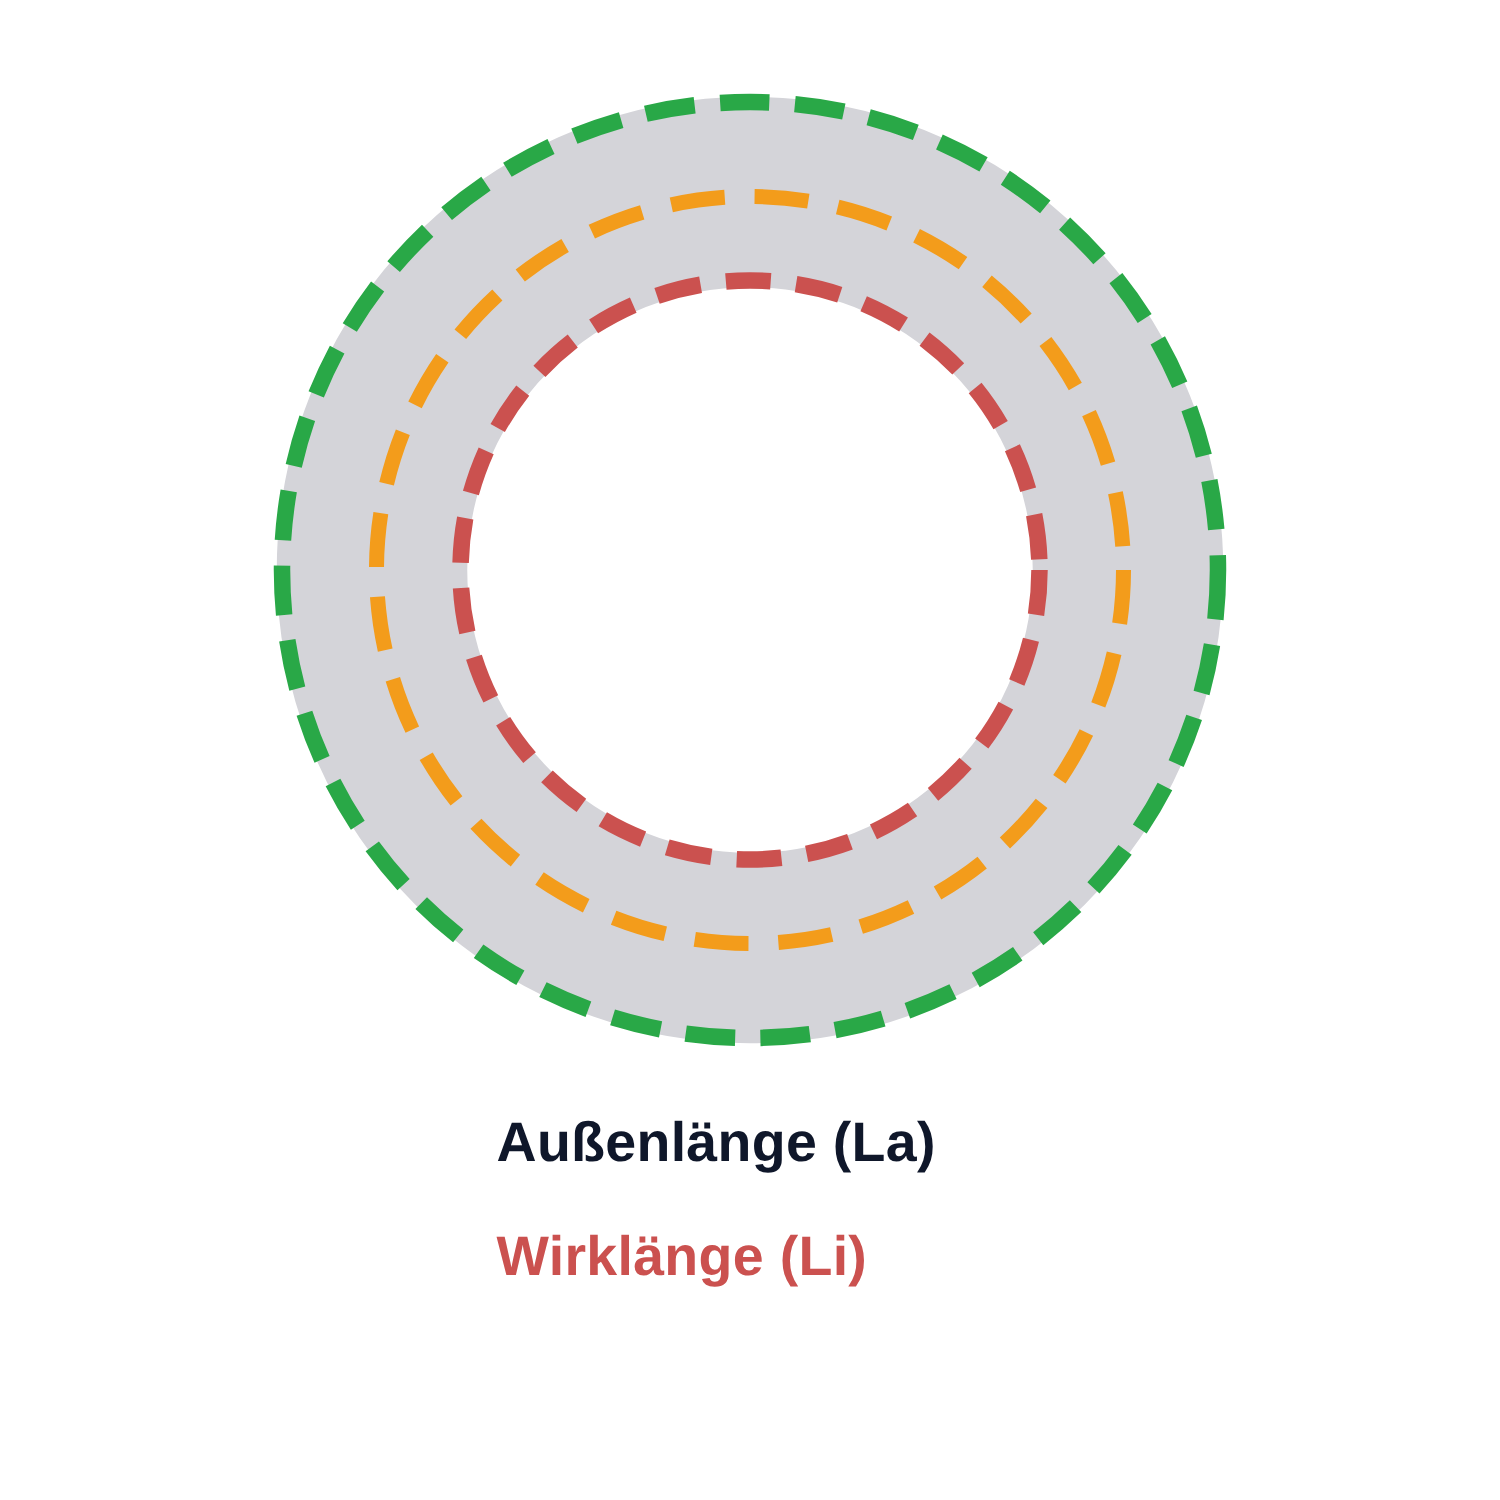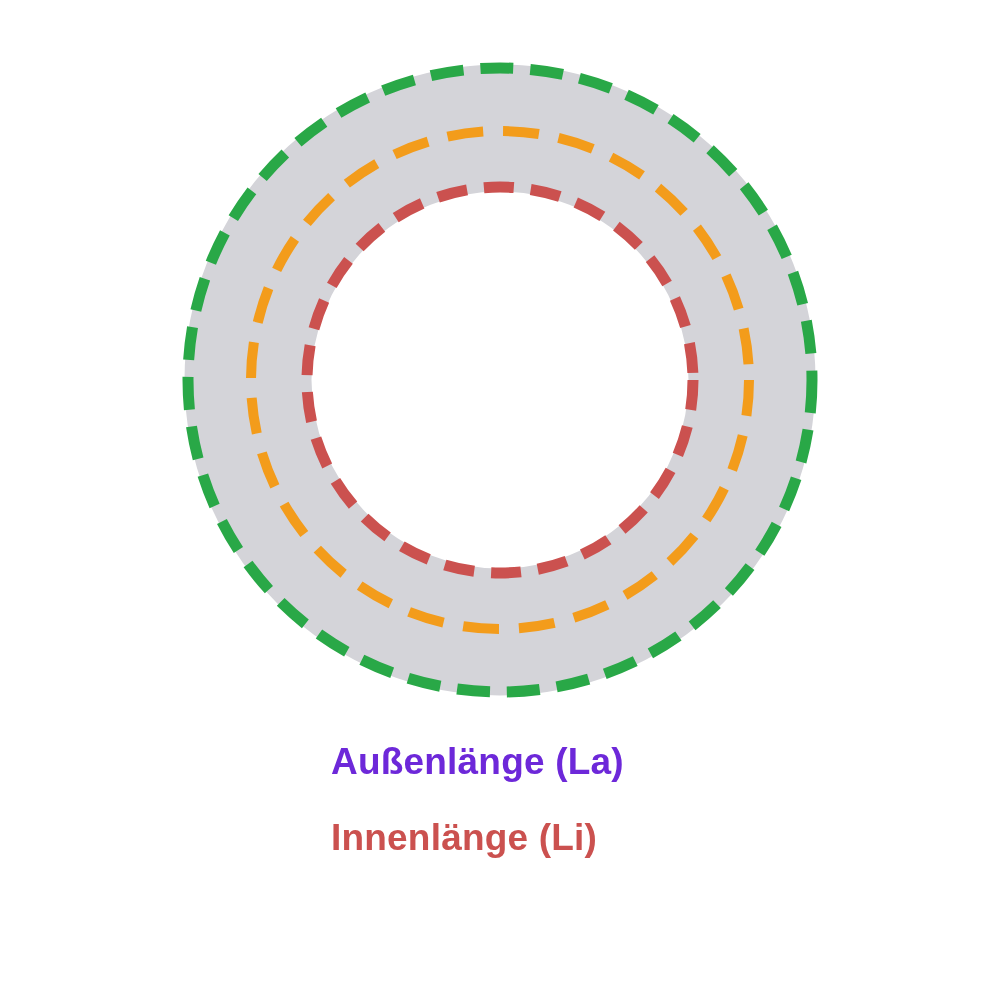--- a/index.html
+++ b/index.html
@@ -48,17 +48,17 @@
     <circle class="belt-body" cx="500" cy="380" r="252" fill="none" stroke-width="127" stroke="#d4d4d9"></circle>
 
     <circle class="ring" cx="500" cy="380" r="312" fill="none" stroke-width="11" stroke-dasharray="33 17" stroke="#29a847"></circle>
 
     <circle class="ring" cx="500" cy="380" r="249" fill="none" stroke-width="10" stroke-dasharray="36 20" stroke="#f39c1b"></circle>
 
     <circle class="ring" cx="500" cy="380" r="193" fill="none" stroke-width="11" stroke-dasharray="30 17" stroke="#cb514f"></circle>
   </svg>
 
   <div class="legend">
-    <div class="legend-item" style="color: #6d28d9;">Außenlänge (La)</div>
-    <div class="legend-item" style="color: rgb(203, 81, 79);">Innenlänge (Li)</div>
+    <div class="legend-item" style="color: #0f172a;">Außenlänge (La)</div>
+    <div class="legend-item" style="color: rgb(203, 81, 79);">Wirklänge (Li)</div>
   </div>
 
 </div>
 
 </body></html>

